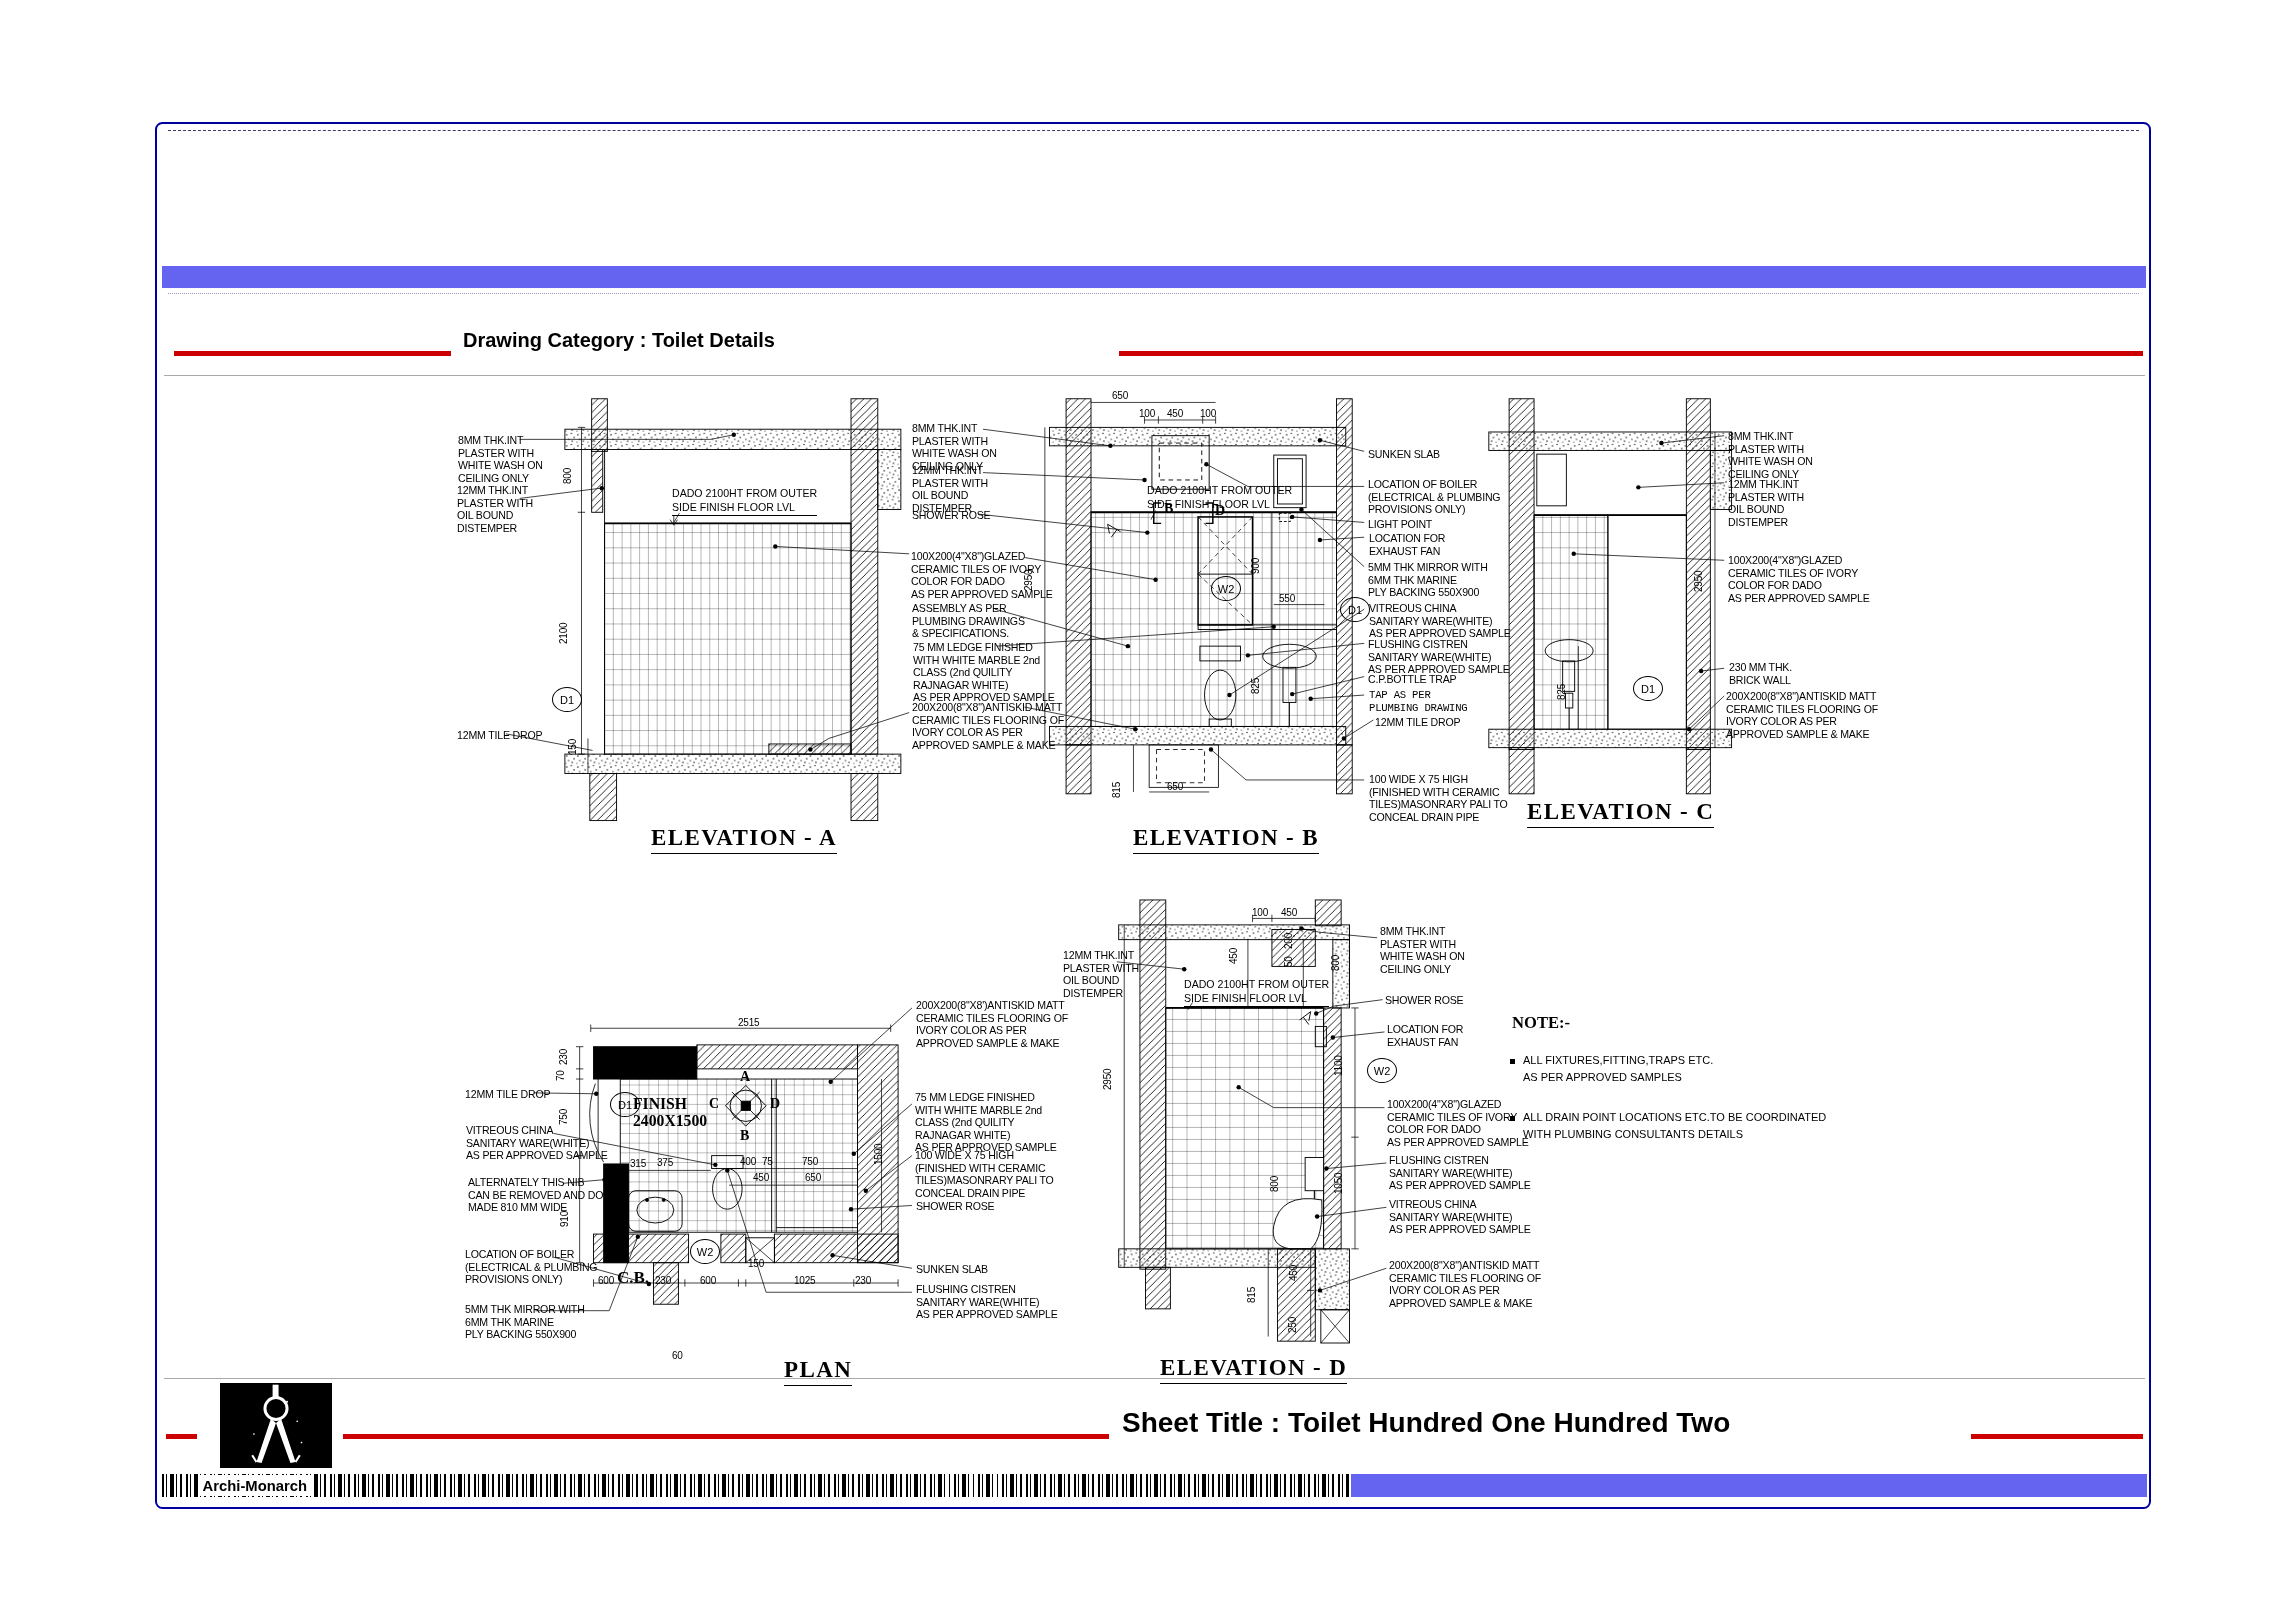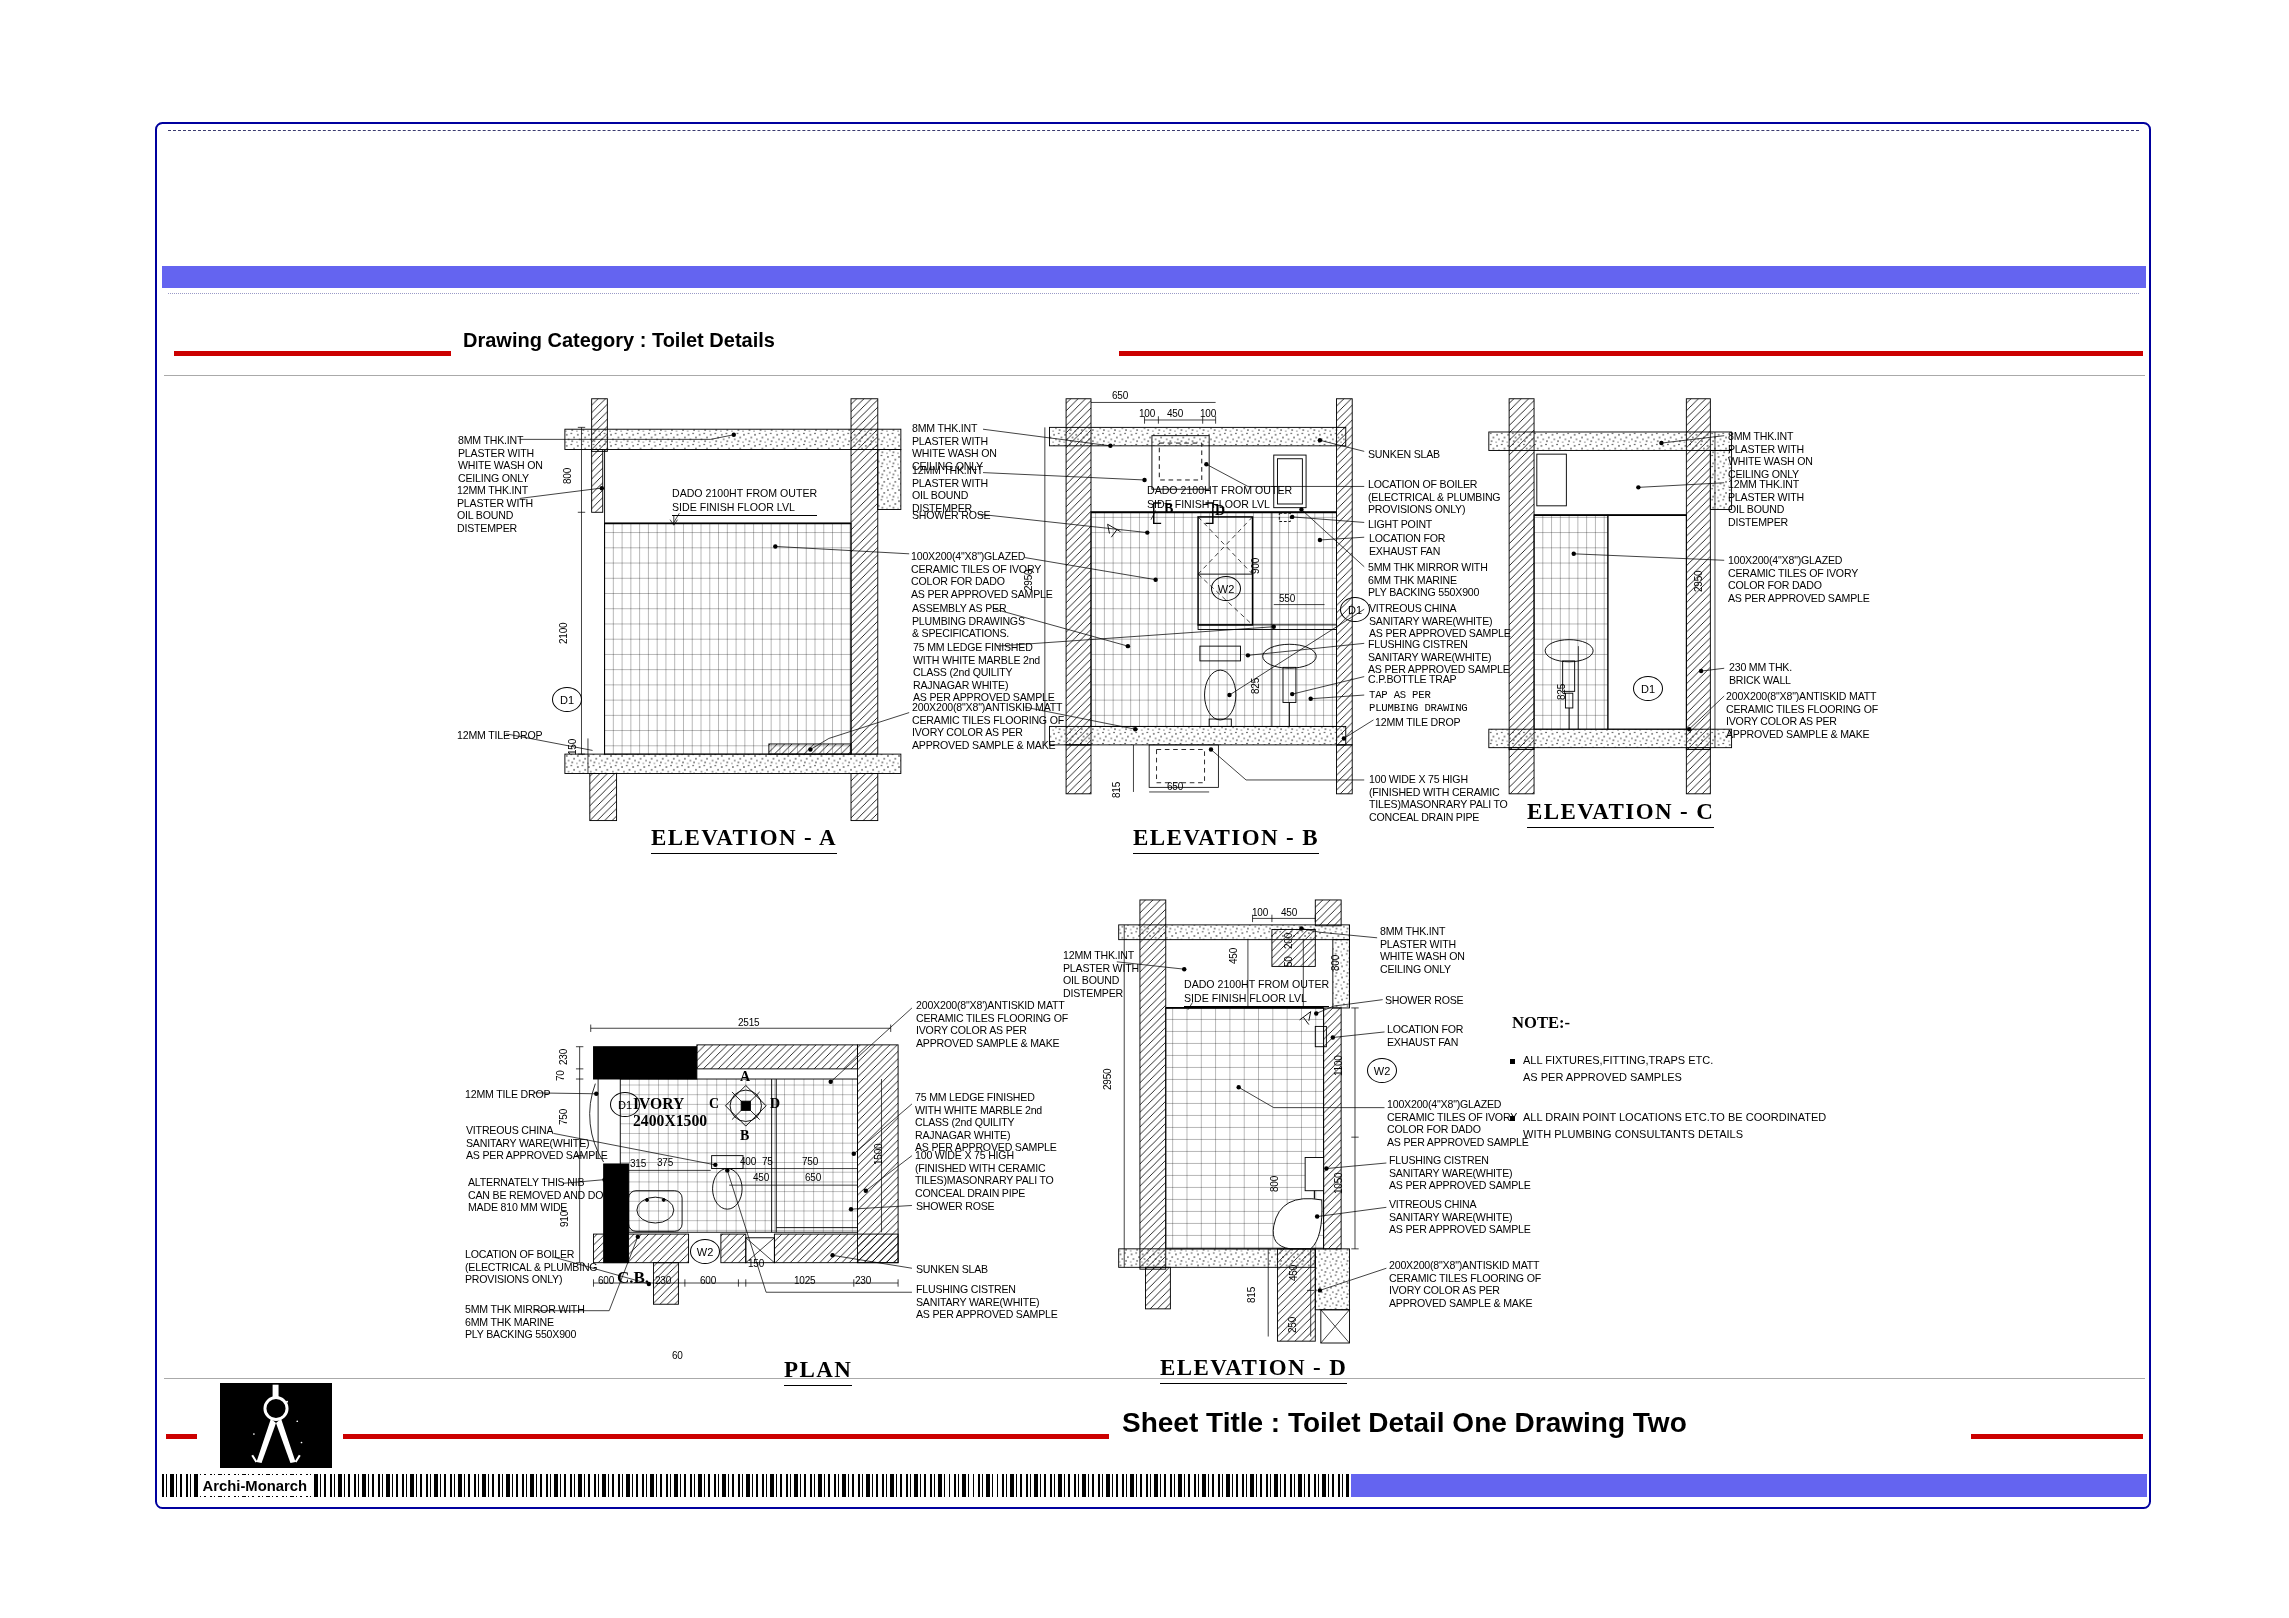--- a/index.html
+++ b/index.html
@@ -489,21 +489,21 @@
 IVORY COLOR AS PER
 APPROVED SAMPLE &amp; MAKE</div>
 
 <div class="dado" style="left:672px;top:487px;">DADO 2100HT FROM OUTER
 SIDE FINISH FLOOR LVL</div>
 <div class="dado" style="left:1147px;top:484px;">DADO 2100HT FROM OUTER
 SIDE FINISH FLOOR LVL</div>
 <div class="dado" style="left:1184px;top:978px;">DADO 2100HT FROM OUTER
 SIDE FINISH FLOOR LVL</div>
 
-<div class="plain-serif" style="left:633px;top:1095px;font-size:15.7px;line-height:1.1;">IVORY
+<div class="plain-serif" style="left:633px;top:1095px;font-size:15.7px;line-height:1.1;">FINISH
 2400X1500</div>
 <div class="plain-serif" style="left:617px;top:1268px;font-size:17px;">C.B.</div>
 
 <div class="dim v" style="left:573px;top:473px;">800</div>
 <div class="dim v" style="left:569px;top:633px;">2100</div>
 <div class="dim v" style="left:578px;top:744px;">150</div>
 <div class="dim" style="left:1112px;top:390px;">650</div>
 <div class="dim" style="left:1139px;top:408px;">100</div>
 <div class="dim" style="left:1167px;top:408px;">450</div>
 <div class="dim" style="left:1200px;top:408px;">100</div>
@@ -587,19 +587,19 @@
     <polygon points="44,42 27,93 33,94 50,47" fill="#fff"></polygon>
     <polygon points="56,42 73,93 67,94 50,47" fill="#fff"></polygon>
     <path d="M27,93 L22,85 M73,93 L78,85" stroke="#fff" stroke-width="2.5" fill="none"></path>
     <circle cx="63" cy="22" r="1.2" fill="#fff"></circle>
       <circle cx="75" cy="45" r="1" fill="#fff"></circle>
     <circle cx="24" cy="60" r="1" fill="#fff"></circle>
       <circle cx="80" cy="70" r="1" fill="#fff"></circle>
   </svg>
 </div>
 <div class="redline" style="left:343px;top:1434px;width:766px;background:#cc0000;"></div>
-<div class="sheet-title">Sheet Title : Toilet Detail One Drawing Two</div>
+<div class="sheet-title">Sheet Title : Toilet Hundred One Hundred Two</div>
 <div class="redline" style="left:1971px;top:1434px;width:172px;background:#cc0000;"></div>
 
 <div class="barcode"></div>
 <div class="brand">Archi-Monarch</div>
 <div class="bluebar2" style="background:#6464f0;"></div>
 
 
 </body></html>

